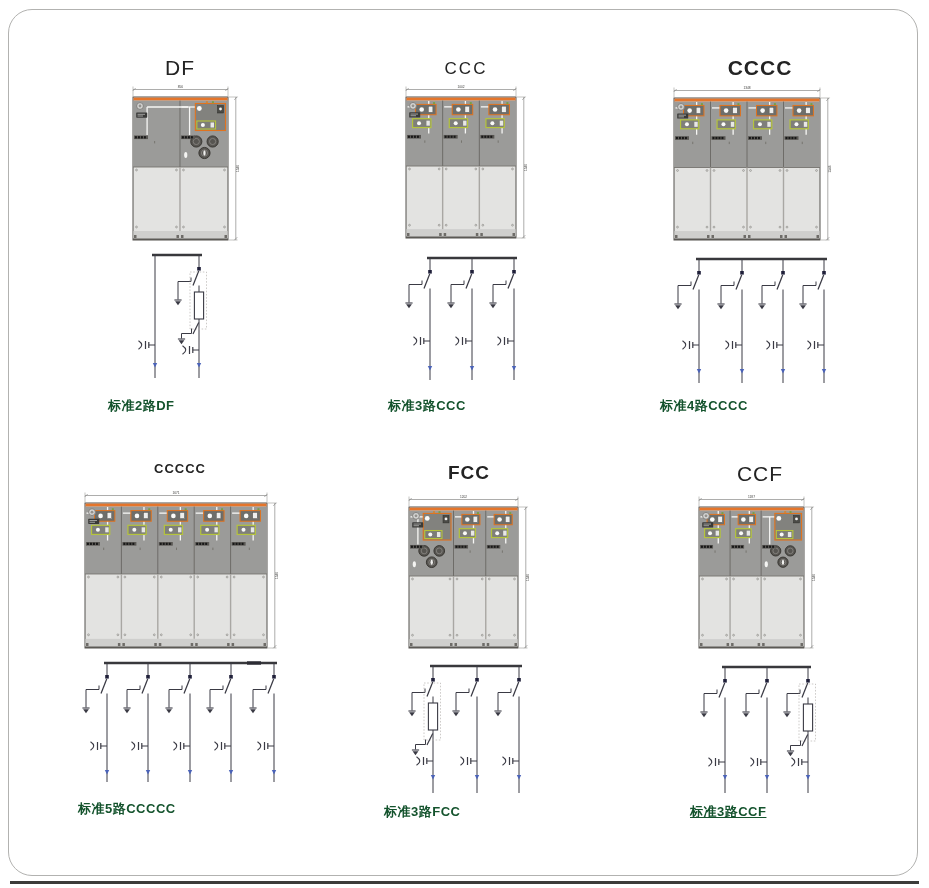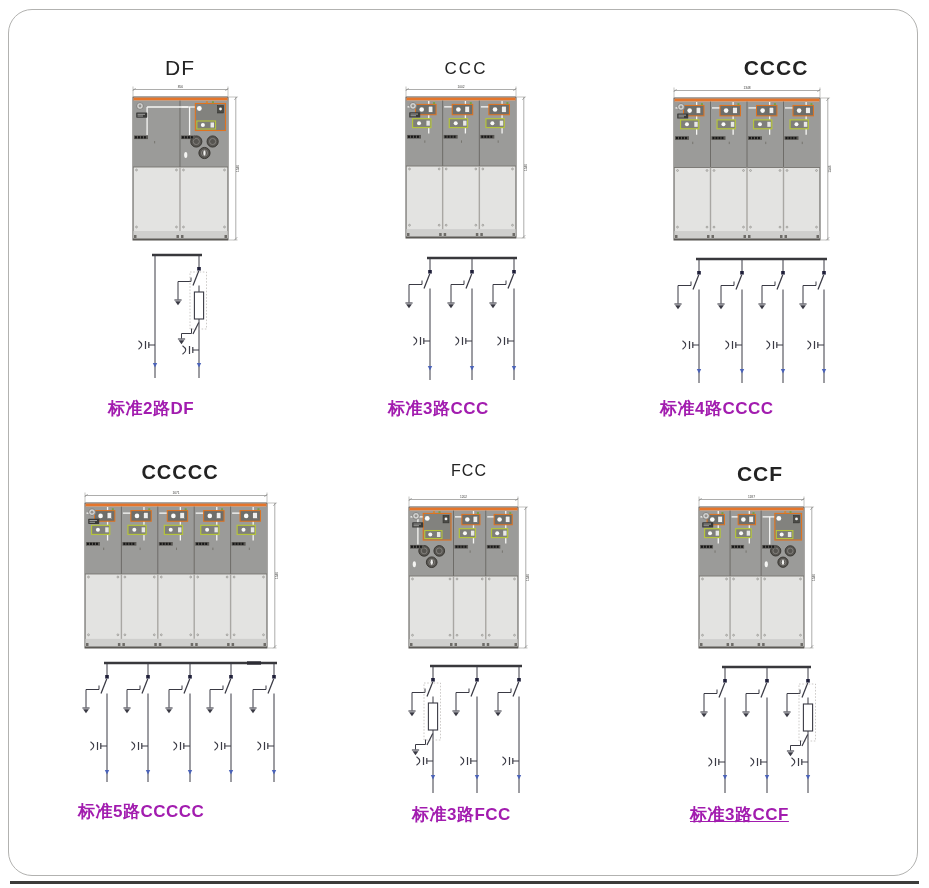--- a/index.html
+++ b/index.html
@@ -2,21 +2,21 @@
 <html><head>
 <meta charset="utf-8">
 <style>
   html,body{margin:0;padding:0;background:#ffffff;font-family:"Liberation Sans",sans-serif;}
   #canvas{position:relative;width:922px;height:888px;background:#ffffff;overflow:hidden;}
   .frame{position:absolute;left:8px;top:9px;width:908px;height:865px;border:1.6px solid #b2b2b0;border-radius:24px;}
   .bottomline{position:absolute;left:10px;top:881px;width:909px;height:2.6px;background:#3c3c3a;}
   .unit{position:absolute;}
   .unit svg{position:absolute;left:0;top:0;}
   .title{position:absolute;transform:translateX(-50%);color:#232323;white-space:nowrap;}
-  .caption{position:absolute;font-weight:700;color:#a21caf;font-size:17px;letter-spacing:.5px;white-space:nowrap;}
+  .caption{position:absolute;font-weight:700;color:#14532d;font-size:13px;letter-spacing:.5px;white-space:nowrap;}
 </style>
 </head>
 <body>
 
 <div id="canvas">
   <div class="frame"></div>
   <div class="bottomline"></div>
   <div id="units">
       <div class="unit" style="left: 80px; top: 40px; width: 270px; height: 392px;">
         <svg width="270" height="392" viewBox="0 0 270 392">
@@ -421,21 +421,21 @@
             <line x1="169.4" y1="264" x2="176.6" y2="264" stroke="#3a3a44" stroke-width="1.1"></line>
             <polygon points="170.1,265.3 175.9,265.3 173,269.2" fill="#3a3a44"></polygon>
             <line x1="194" y1="249.5" x2="194" y2="343" stroke="#3a3a44" stroke-width="1"></line>
             <path d="M 177.5 300.8 Q 184 305 177.5 309.2" fill="none" stroke="#3a3a44" stroke-width="1.1"></path>
             <line x1="184.5" y1="301" x2="184.5" y2="309" stroke="#3a3a44" stroke-width="1.2"></line>
             <line x1="187.8" y1="302" x2="187.8" y2="308" stroke="#3a3a44" stroke-width="1.2"></line>
             <line x1="187.8" y1="305" x2="194" y2="305" stroke="#3a3a44" stroke-width="1"></line>
             <polygon points="191.8,329 196.2,329 194,333.6" fill="#4a62b8"></polygon>
           </g>
         </svg>
-        <div class="title" style="left: 146px; top: 16px; font-size: 21px; font-weight: 700; letter-spacing: 1px;">CCCC</div>
+        <div class="title" style="left: 130px; top: 16px; font-size: 21px; font-weight: 700; letter-spacing: 1px;">CCCC</div>
         <div class="caption" style="left: 30px; top: 357px;">标准4路CCCC</div>
       </div>
       <div class="unit" style="left: 50px; top: 448px; width: 300px; height: 402px;">
         <svg width="300" height="402" viewBox="0 0 300 402">
           <g>
             <rect fill="#e3e3e1" stroke="#54524e" stroke-width="1" x="35" y="55" width="182" height="145"></rect>
             <rect fill="#e5752b" x="35.5" y="55.6" width="181" height="3"></rect>
             <rect fill="#9b9b99" x="35.5" y="58.6" width="181" height="67.37902097902098"></rect>
             <line x1="35" y1="125.97902097902097" x2="217" y2="125.97902097902097" stroke="#76746f" stroke-width="0.9"></line>
             <rect fill="#cfcfcd" x="35.5" y="190.87412587412587" width="181" height="7.925874125874134"></rect>
@@ -629,21 +629,21 @@
             <line x1="199.4" y1="260" x2="206.6" y2="260" stroke="#3a3a44" stroke-width="1.1"></line>
             <polygon points="200.1,261.3 205.9,261.3 203,265.2" fill="#3a3a44"></polygon>
             <line x1="224" y1="245.5" x2="224" y2="334" stroke="#3a3a44" stroke-width="1"></line>
             <path d="M 207.5 293.8 Q 214 298 207.5 302.2" fill="none" stroke="#3a3a44" stroke-width="1.1"></path>
             <line x1="214.5" y1="294" x2="214.5" y2="302" stroke="#3a3a44" stroke-width="1.2"></line>
             <line x1="217.8" y1="295" x2="217.8" y2="301" stroke="#3a3a44" stroke-width="1.2"></line>
             <line x1="217.8" y1="298" x2="224" y2="298" stroke="#3a3a44" stroke-width="1"></line>
             <polygon points="221.8,322 226.2,322 224,326.6" fill="#4a62b8"></polygon>
           </g>
         </svg>
-        <div class="title" style="left: 130px; top: 13px; font-size: 20px; font-weight: 700; letter-spacing: 1px;">CCCCC</div>
+        <div class="title" style="left: 130px; top: 13px; font-size: 13px; font-weight: 700; letter-spacing: 1px;">CCCCC</div>
         <div class="caption" style="left: 28px; top: 352px;">标准5路CCCCC</div>
       </div>
       <div class="unit" style="left: 370px; top: 448px; width: 270px; height: 402px;">
         <svg width="270" height="402" viewBox="0 0 270 402">
           <g>
             <rect fill="#e3e3e1" stroke="#54524e" stroke-width="1" x="39" y="59" width="109" height="141"></rect>
             <rect fill="#e5752b" x="39.5" y="59.6" width="108" height="3"></rect>
             <rect fill="#9b9b99" x="39.5" y="62.6" width="108" height="65.42097902097905"></rect>
             <line x1="39" y1="128.02097902097904" x2="148" y2="128.02097902097904" stroke="#76746f" stroke-width="0.9"></line>
             <rect fill="#cfcfcd" x="39.5" y="191.12587412587413" width="108" height="7.674125874125866"></rect>
@@ -781,22 +781,22 @@
             <line x1="124.4" y1="263" x2="131.6" y2="263" stroke="#3a3a44" stroke-width="1.1"></line>
             <polygon points="125.1,264.3 130.9,264.3 128,268.2" fill="#3a3a44"></polygon>
             <line x1="149" y1="248.5" x2="149" y2="345" stroke="#3a3a44" stroke-width="1"></line>
             <path d="M 132.5 308.8 Q 139 313 132.5 317.2" fill="none" stroke="#3a3a44" stroke-width="1.1"></path>
             <line x1="139.5" y1="309" x2="139.5" y2="317" stroke="#3a3a44" stroke-width="1.2"></line>
             <line x1="142.8" y1="310" x2="142.8" y2="316" stroke="#3a3a44" stroke-width="1.2"></line>
             <line x1="142.8" y1="313" x2="149" y2="313" stroke="#3a3a44" stroke-width="1"></line>
             <polygon points="146.8,327 151.2,327 149,331.6" fill="#4a62b8"></polygon>
           </g>
         </svg>
-        <div class="title" style="left: 99px; top: 14px; font-size: 16px; font-weight: 400; letter-spacing: 1px;">FCC</div>
-        <div class="caption" style="left: 14px; top: 355px; margin-left: 28px;">标准3路FCC</div>
+        <div class="title" style="left: 99px; top: 14px; font-size: 19px; font-weight: 700; letter-spacing: 1px;">FCC</div>
+        <div class="caption" style="left: 14px; top: 355px;">标准3路FCC</div>
       </div>
       <div class="unit" style="left: 650px; top: 448px; width: 272px; height: 402px;">
         <svg width="272" height="402" viewBox="0 0 272 402">
           <g>
             <rect fill="#e3e3e1" stroke="#54524e" stroke-width="1" x="49" y="59" width="105" height="141"></rect>
             <rect fill="#e5752b" x="49.5" y="59.6" width="104" height="3"></rect>
             <rect fill="#9b9b99" x="49.5" y="62.6" width="104" height="65.42097902097905"></rect>
             <line x1="49" y1="128.02097902097904" x2="154" y2="128.02097902097904" stroke="#76746f" stroke-width="0.9"></line>
             <rect fill="#cfcfcd" x="49.5" y="191.12587412587413" width="104" height="7.674125874125866"></rect>
             <line x1="49" y1="199.2" x2="154" y2="199.2" stroke="#5b5955" stroke-width="1.6"></line>
@@ -933,17 +933,17 @@
             <polyline points="150.5,292.5 150.5,297.5 140.5,297.5 140.5,302.5" fill="none" stroke="#3a3a44" stroke-width="1"></polyline>
             <line x1="136.9" y1="303" x2="144.1" y2="303" stroke="#3a3a44" stroke-width="1.1"></line>
             <polygon points="137.6,304.3 143.4,304.3 140.5,308.2" fill="#3a3a44"></polygon>
             <path d="M 141.5 309.8 Q 148 314 141.5 318.2" fill="none" stroke="#3a3a44" stroke-width="1.1"></path>
             <line x1="148.5" y1="310" x2="148.5" y2="318" stroke="#3a3a44" stroke-width="1.2"></line>
             <line x1="151.8" y1="311" x2="151.8" y2="317" stroke="#3a3a44" stroke-width="1.2"></line>
             <line x1="151.8" y1="314" x2="158" y2="314" stroke="#3a3a44" stroke-width="1"></line>
             <polygon points="155.8,327 160.2,327 158,331.6" fill="#4a62b8"></polygon>
           </g>
         </svg>
-        <div class="title" style="left: 110px; top: 14px; font-size: 21px; font-weight: 700; letter-spacing: 1px;">CCF</div>
+        <div class="title" style="left: 110px; top: 14px; font-size: 21px; font-weight: 400; letter-spacing: 1px;">CCF</div>
         <div class="caption" style="left: 40px; top: 355px; text-decoration: underline;">标准3路CCF</div>
       </div>
     </div>
 </div>
 
 </body></html>

